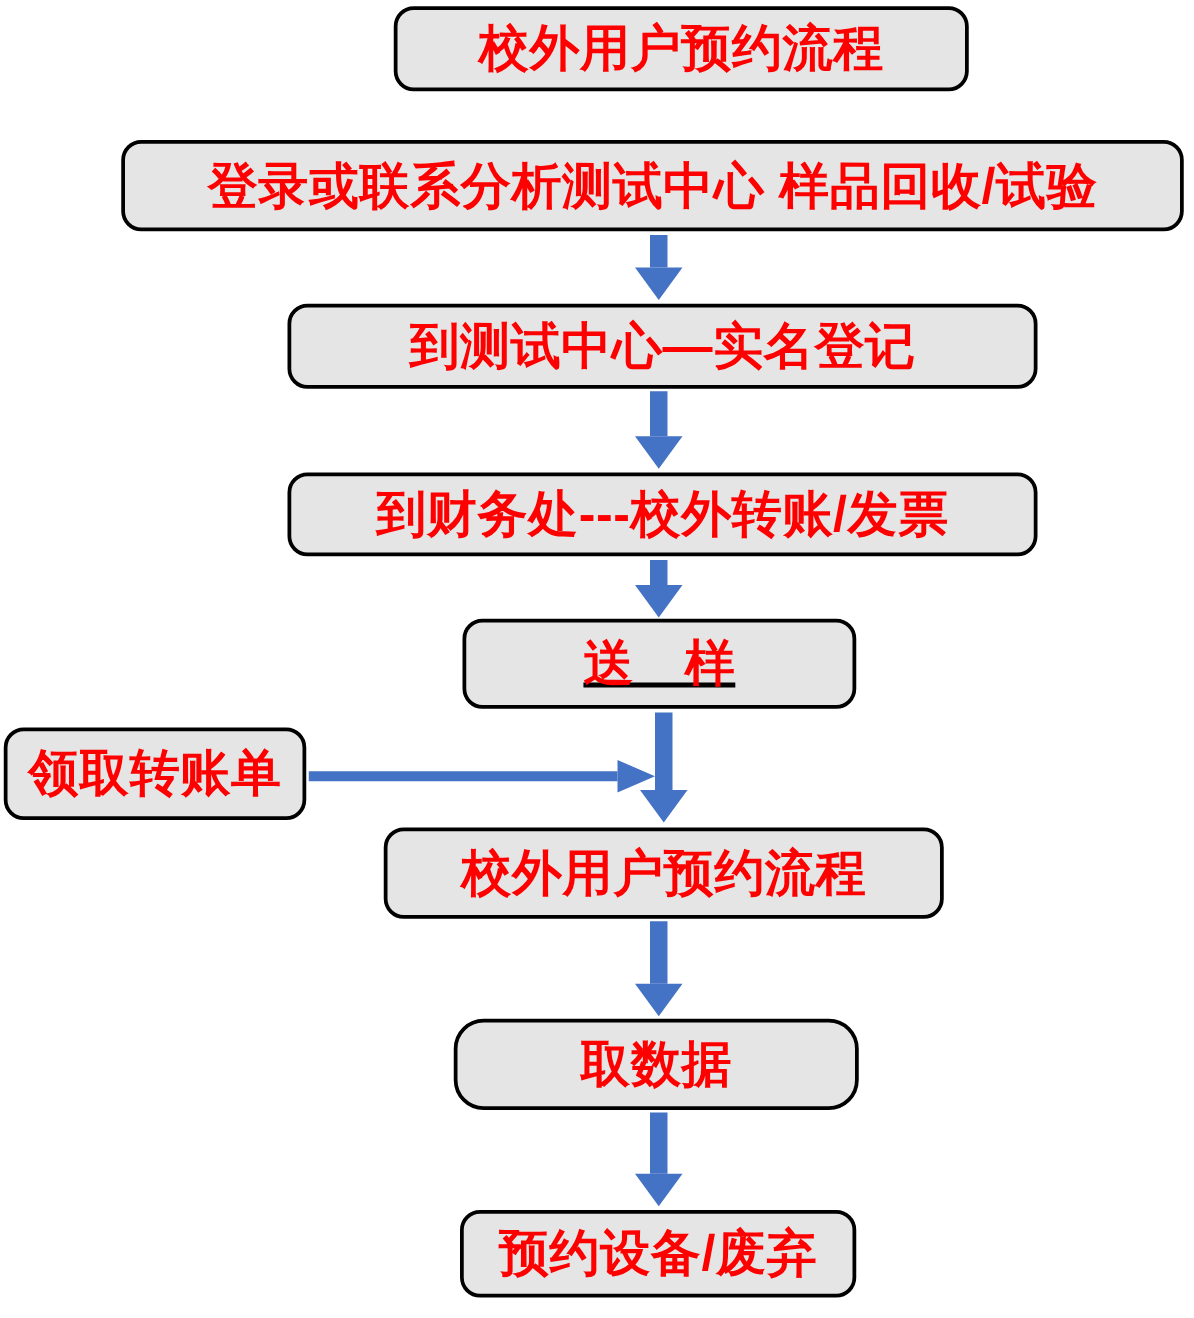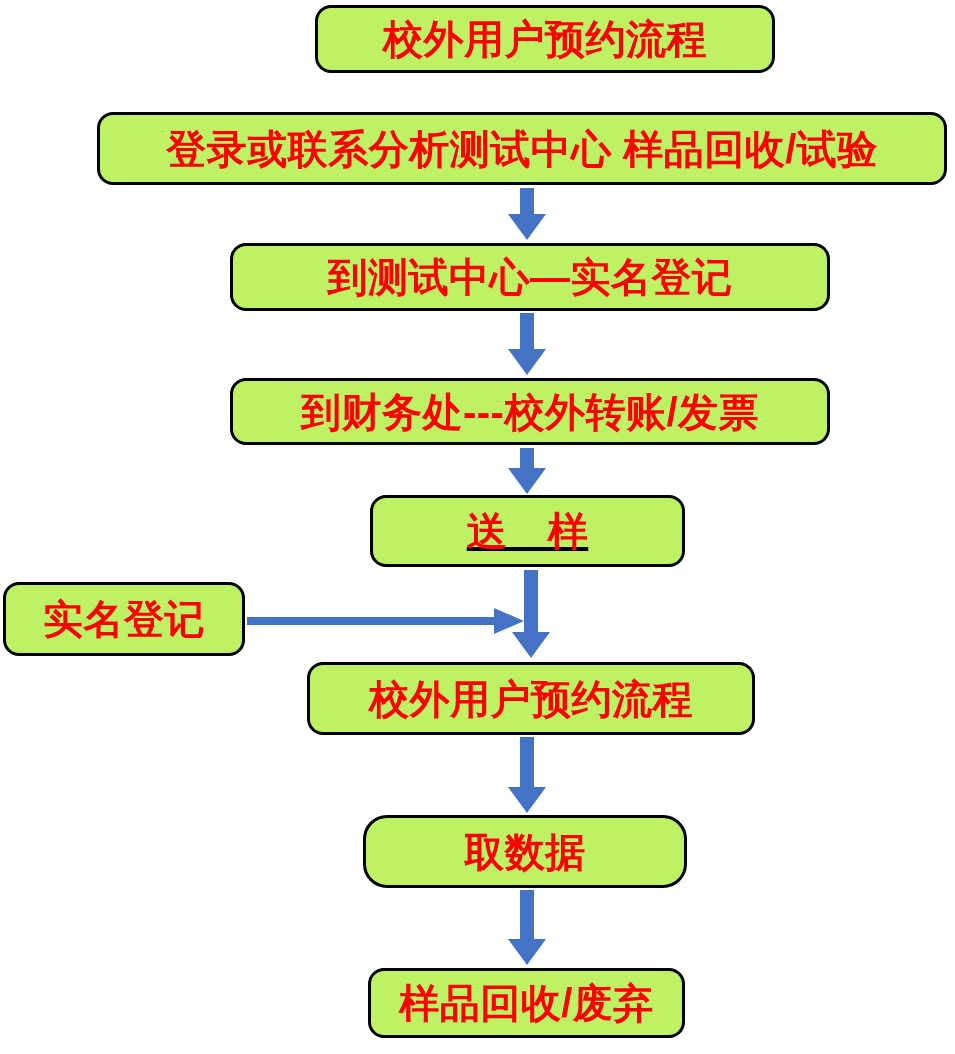--- a/index.html
+++ b/index.html
@@ -14,21 +14,21 @@
   }
   .canvas{
     position:relative;
     width:955px;
     height:1054px;
     background:#ffffff;
     overflow:hidden;
   }
   .node{
     position:absolute;
-    background:#bef264;
+    background:#e5e5e5;
     border:3px solid var(--border-black);
     border-radius:16px;
     display:flex;
     align-items:center;
     justify-content:center;
     text-align:center;
   }
   .node-label{
     color:var(--label-red);
     font-weight:bold;
@@ -94,33 +94,33 @@
 
   <div class="node" style="left:230px;top:378px;width:600px;height:67px;">
     <span class="node-label">到财务处---校外转账/发票</span>
   </div>
 
   <div class="node" style="left:370px;top:495px;width:315px;height:72px;text-decoration:underline;">
     <span class="node-label">送　样</span>
   </div>
 
   <div class="node" style="left:3px;top:582px;width:242px;height:74px;">
-    <span class="node-label">实名登记</span>
+    <span class="node-label">领取转账单</span>
   </div>
 
   <div class="node" style="left:307px;top:662px;width:448px;height:73px;">
     <span class="node-label">校外用户预约流程</span>
   </div>
 
   <div class="node" style="left:363px;top:815px;width:324px;height:73px;border-radius:24px;">
     <span class="node-label">取数据</span>
   </div>
 
   <div class="node" style="left:368px;top:968px;width:317px;height:70px;">
-    <span class="node-label">样品回收/废弃</span>
+    <span class="node-label">预约设备/废弃</span>
   </div>
 
   <div class="varrow" style="left:508px;top:188px;height:52px;">
     <div class="shaft"></div>
     <div class="head"></div>
   </div>
 
   <div class="varrow" style="left:508px;top:313px;height:62px;">
     <div class="shaft"></div>
     <div class="head"></div>

